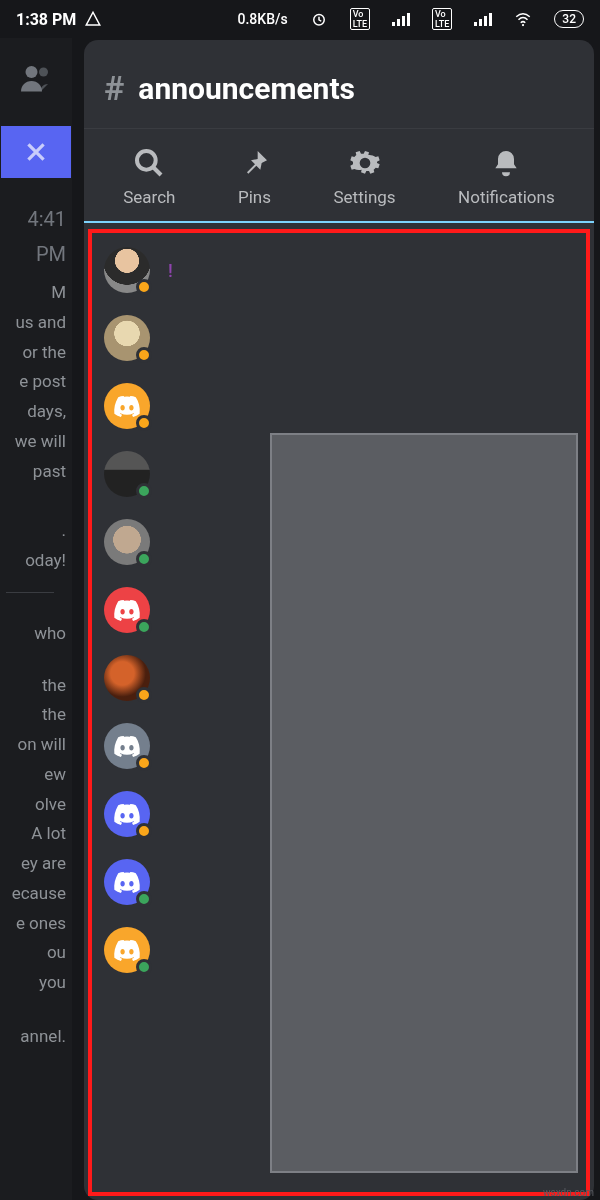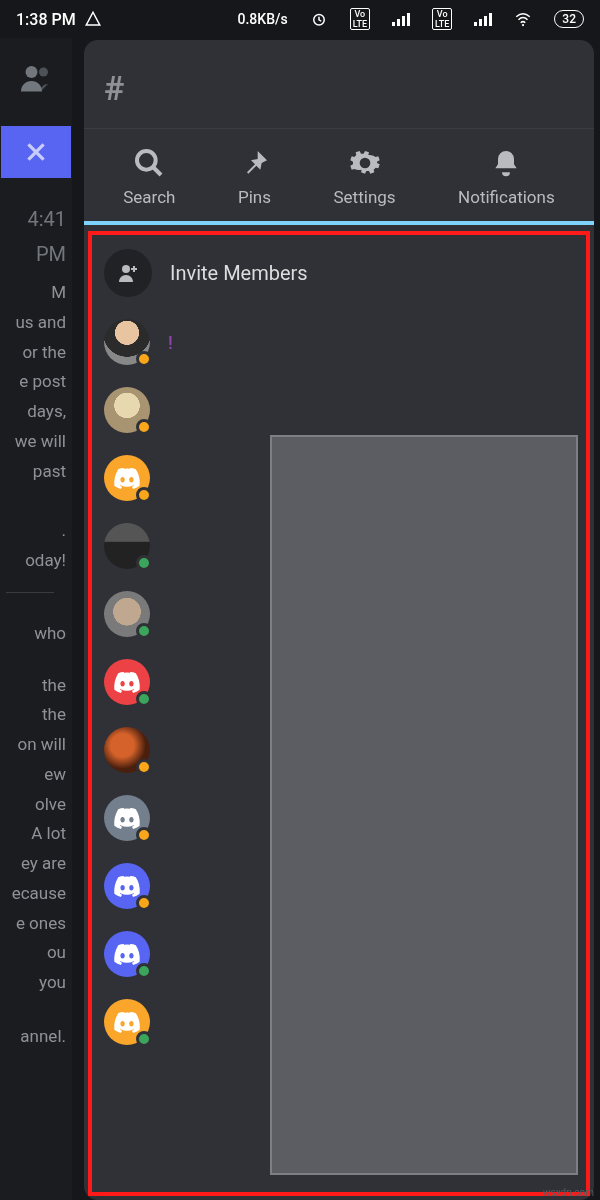--- a/index.html
+++ b/index.html
@@ -15,22 +15,22 @@
     .status-bar {
       height: 38px;
       display: flex;
       justify-content: space-between;
       align-items: center;
       padding: 0 16px;
       color: #fff;
       font-size: 16px;
       font-weight: 500;
     }
-    .status-left { display: flex; align-items: center; gap: 8px; }
-    .status-right { display: flex; align-items: center; gap: 22px; font-size: 14px; text-align: center; }
+    .status-left { display: flex; align-items: center; gap: 8px; font-weight: bold; }
+    .status-right { display: flex; align-items: center; gap: 22px; font-size: 14px; }
     .status-icon { width: 18px; height: 18px; fill: #fff; }
     .battery {
       border: 1.5px solid #fff;
       border-radius: 10px;
       padding: 1px 7px;
       font-size: 12px;
     }
     .main-wrap {
       display: flex;
       height: calc(100% - 38px);
@@ -83,21 +83,21 @@
       gap: 14px;
       padding: 28px 20px 20px 20px;
       border-bottom: 1px solid #3a3c41;
     }
     .hash { font-size: 34px; color: #8e9297; font-weight: 600; }
     .chan-name { font-size: 30px; font-weight: 700; color: #fff; }
     .toolbar {
       display: flex;
       justify-content: space-around;
       padding: 18px 8px 14px 8px;
-      border-bottom: 4px solid #7dd3fc;
+      border-bottom: 2px solid #7dd3fc;
     }
     .tool {
       display: flex;
       flex-direction: column;
       align-items: center;
       gap: 8px;
       color: #b9bbbe;
       font-size: 17px;
     }
     .tool svg { width: 32px; height: 32px; fill: #b9bbbe; }
@@ -258,20 +258,21 @@
       <div>ou</div>
       <div>you</div>
       <div style="height:24px"></div>
       <div>annel.</div>
     </div>
   </div>
 
   <div class="panel">
     <div class="panel-header">
       <span class="hash">#</span>
+      <span class="chan-name">announcements</span>
     </div>
 
     <div class="toolbar">
       <div class="tool">
         <svg viewBox="0 0 24 24">
             <circle cx="10" cy="10" r="7" fill="none" stroke="#b9bbbe" stroke-width="3"></circle>
             <path d="M15 15 L21 21" stroke="#b9bbbe" stroke-width="3"></path>
           </svg>
         <span>Search</span>
       </div>
@@ -289,30 +290,20 @@
       </div>
       <div class="tool">
         <svg viewBox="0 0 24 24">
             <path d="M12 3a6 6 0 0 0-6 6v4l-2 3h16l-2-3V9a6 6 0 0 0-6-6zM9 19a3 3 0 0 0 6 0"></path>
           </svg>
         <span>Notifications</span>
       </div>
     </div>
 
     <div class="highlight-box">
-      <div class="invite-row">
-        <div class="invite-circle">
-          <svg viewBox="0 0 24 24">
-              <circle cx="10" cy="8" r="4"></circle>
-              <path d="M3 21c0-4 3-7 7-7s7 3 7 7"></path>
-              <path d="M18 5v6M15 8h6" stroke="#b9bbbe" stroke-width="2"></path>
-            </svg>
-        </div>
-        <span class="invite-label">Invite Members</span>
-      </div>
 
 
       <div class="member-list" id="member-list">
           <div class="member">
             <div class="avatar">
               <div class="avatar-img" style="background: radial-gradient(circle at 50% 30%, rgb(232, 196, 160) 30%, rgb(43, 43, 43) 31%, rgb(43, 43, 43) 60%, rgb(136, 136, 136) 61%);"></div>
               <div class="status-dot status-idle"></div>
             </div>
             <span class="member-name" style="color: rgb(142, 68, 173);">!</span>
           </div>

